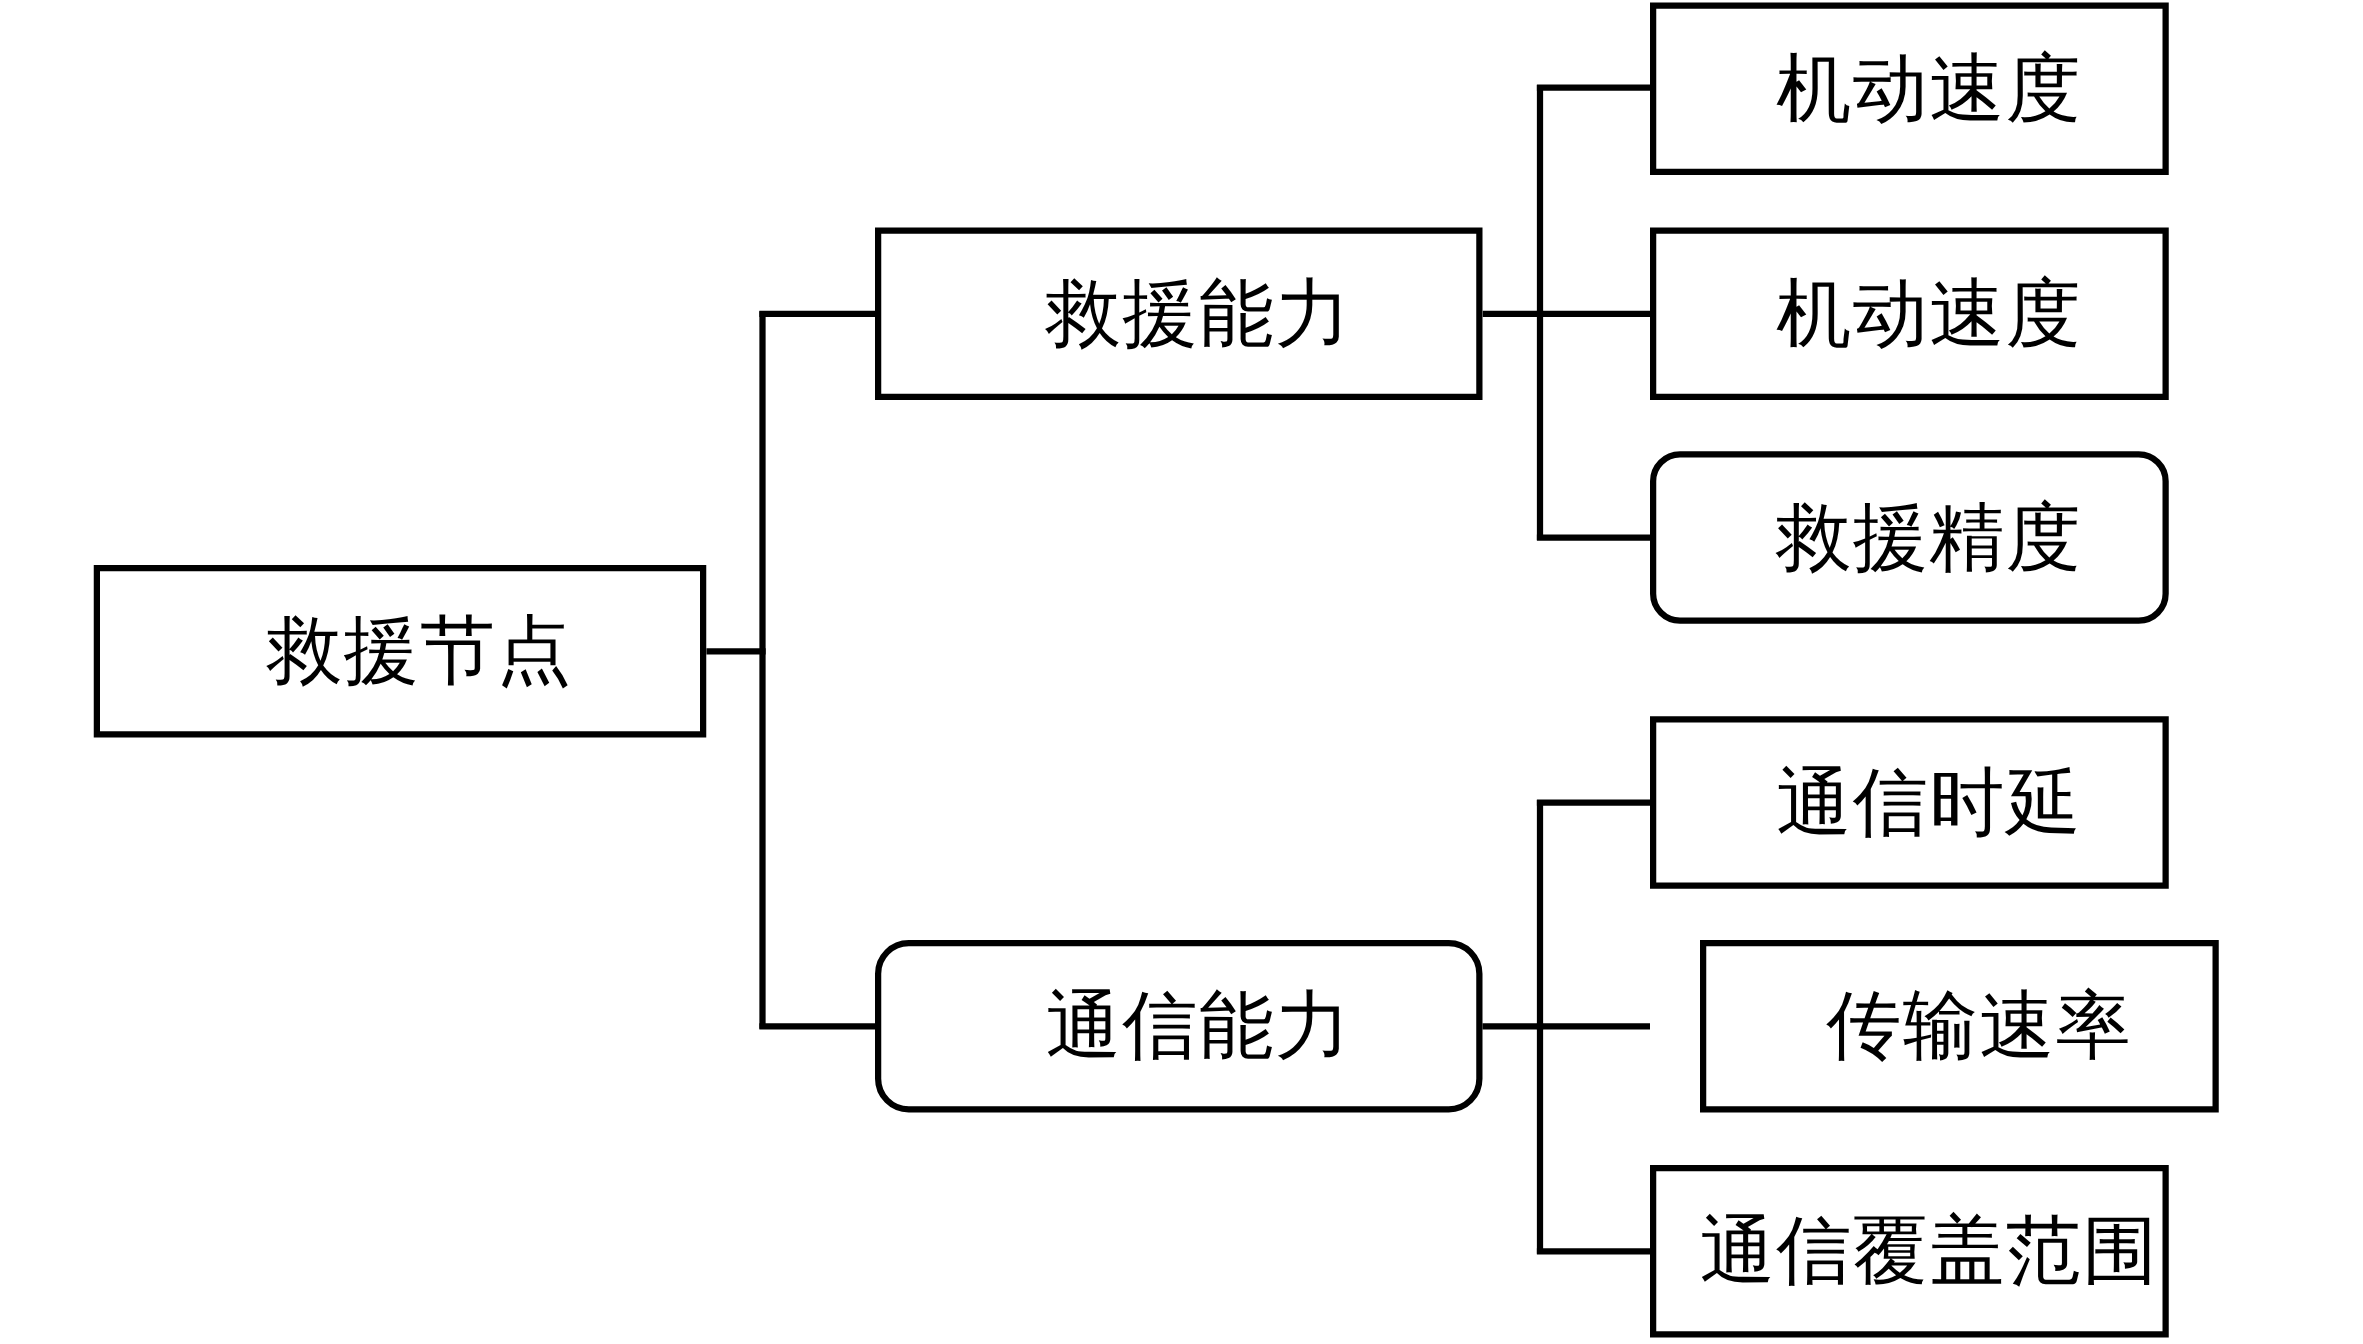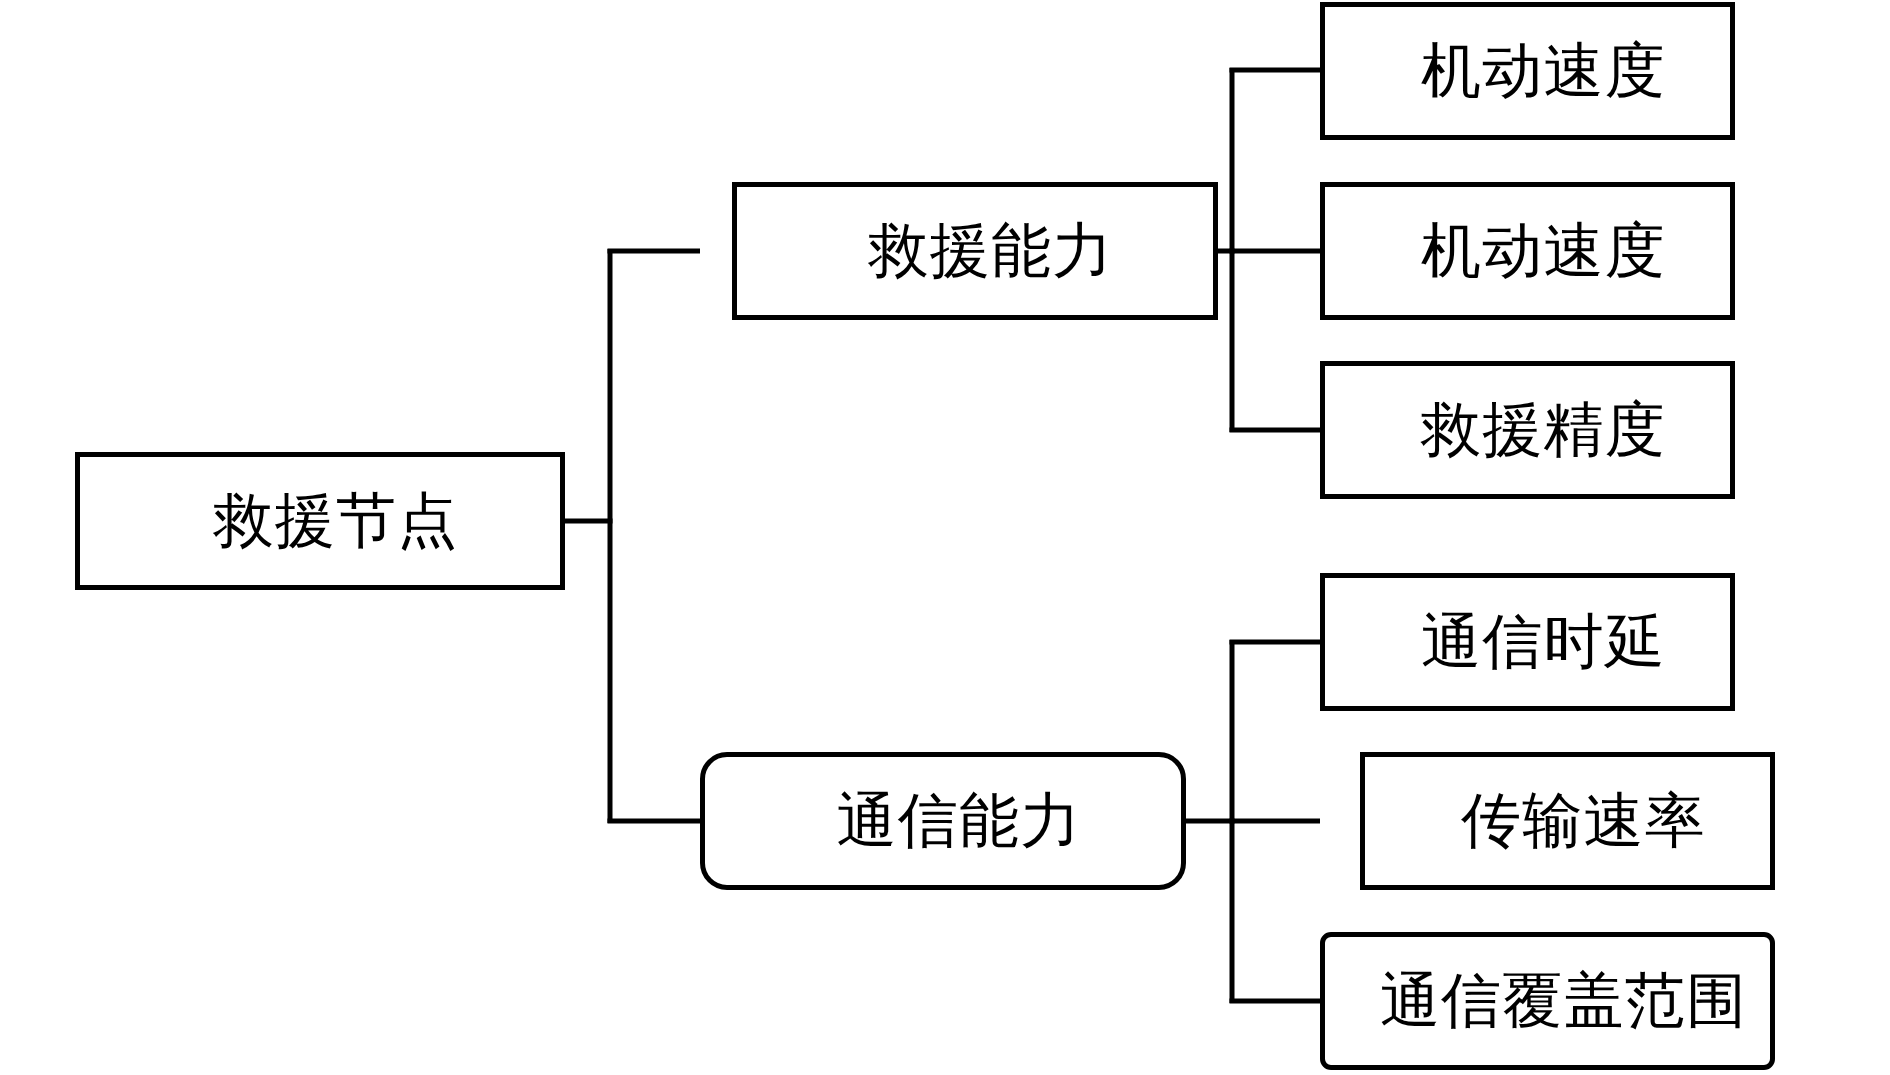--- a/index.html
+++ b/index.html
@@ -82,45 +82,45 @@
     <line x1="1232" y1="640" x2="1232" y2="1003"></line>
     <line x1="1229.5" y1="642" x2="1320" y2="642"></line>
     <line x1="1229.5" y1="821" x2="1320" y2="821"></line>
     <line x1="1229.5" y1="1001" x2="1320" y2="1001"></line>
   </svg>
 
   <div class="node root" style="left:75px; top:452px; width:490px; height:138px;">
     <span class="node-label">救援节点</span>
   </div>
 
-  <div class="node level2" style="left:700px; top:182px; width:486px; height:138px;margin-left:32px;">
+  <div class="node level2" style="left:700px; top:182px; width:486px; height:138px;">
     <span class="node-label">救援能力</span>
   </div>
 
   <div class="node level2" style="left:700px; top:752px; width:486px; height:138px;border-radius:27px;">
     <span class="node-label">通信能力</span>
   </div>
 
   <div class="node leaf" style="left:1320px; top:2px; width:415px; height:138px;">
     <span class="node-label">机动速度</span>
   </div>
 
   <div class="node leaf" style="left:1320px; top:182px; width:415px; height:138px;">
     <span class="node-label">机动速度</span>
   </div>
 
-  <div class="node leaf" style="left:1320px; top:361px; width:415px; height:138px;">
+  <div class="node leaf" style="left:1320px; top:361px; width:415px; height:138px;border-radius:24px;">
     <span class="node-label">救援精度</span>
   </div>
 
   <div class="node leaf" style="left:1320px; top:573px; width:415px; height:138px;">
     <span class="node-label">通信时延</span>
   </div>
 
   <div class="node leaf" style="left:1320px; top:752px; width:415px; height:138px;margin-left:40px;">
     <span class="node-label">传输速率</span>
   </div>
 
-  <div class="node leaf" style="left:1320px; top:932px; width:455px; height:138px;border-radius:11px;">
+  <div class="node leaf" style="left:1320px; top:932px; width:415px; height:138px;">
     <span class="node-label">通信覆盖范围</span>
   </div>
 
 </div>
 
 </body></html>

